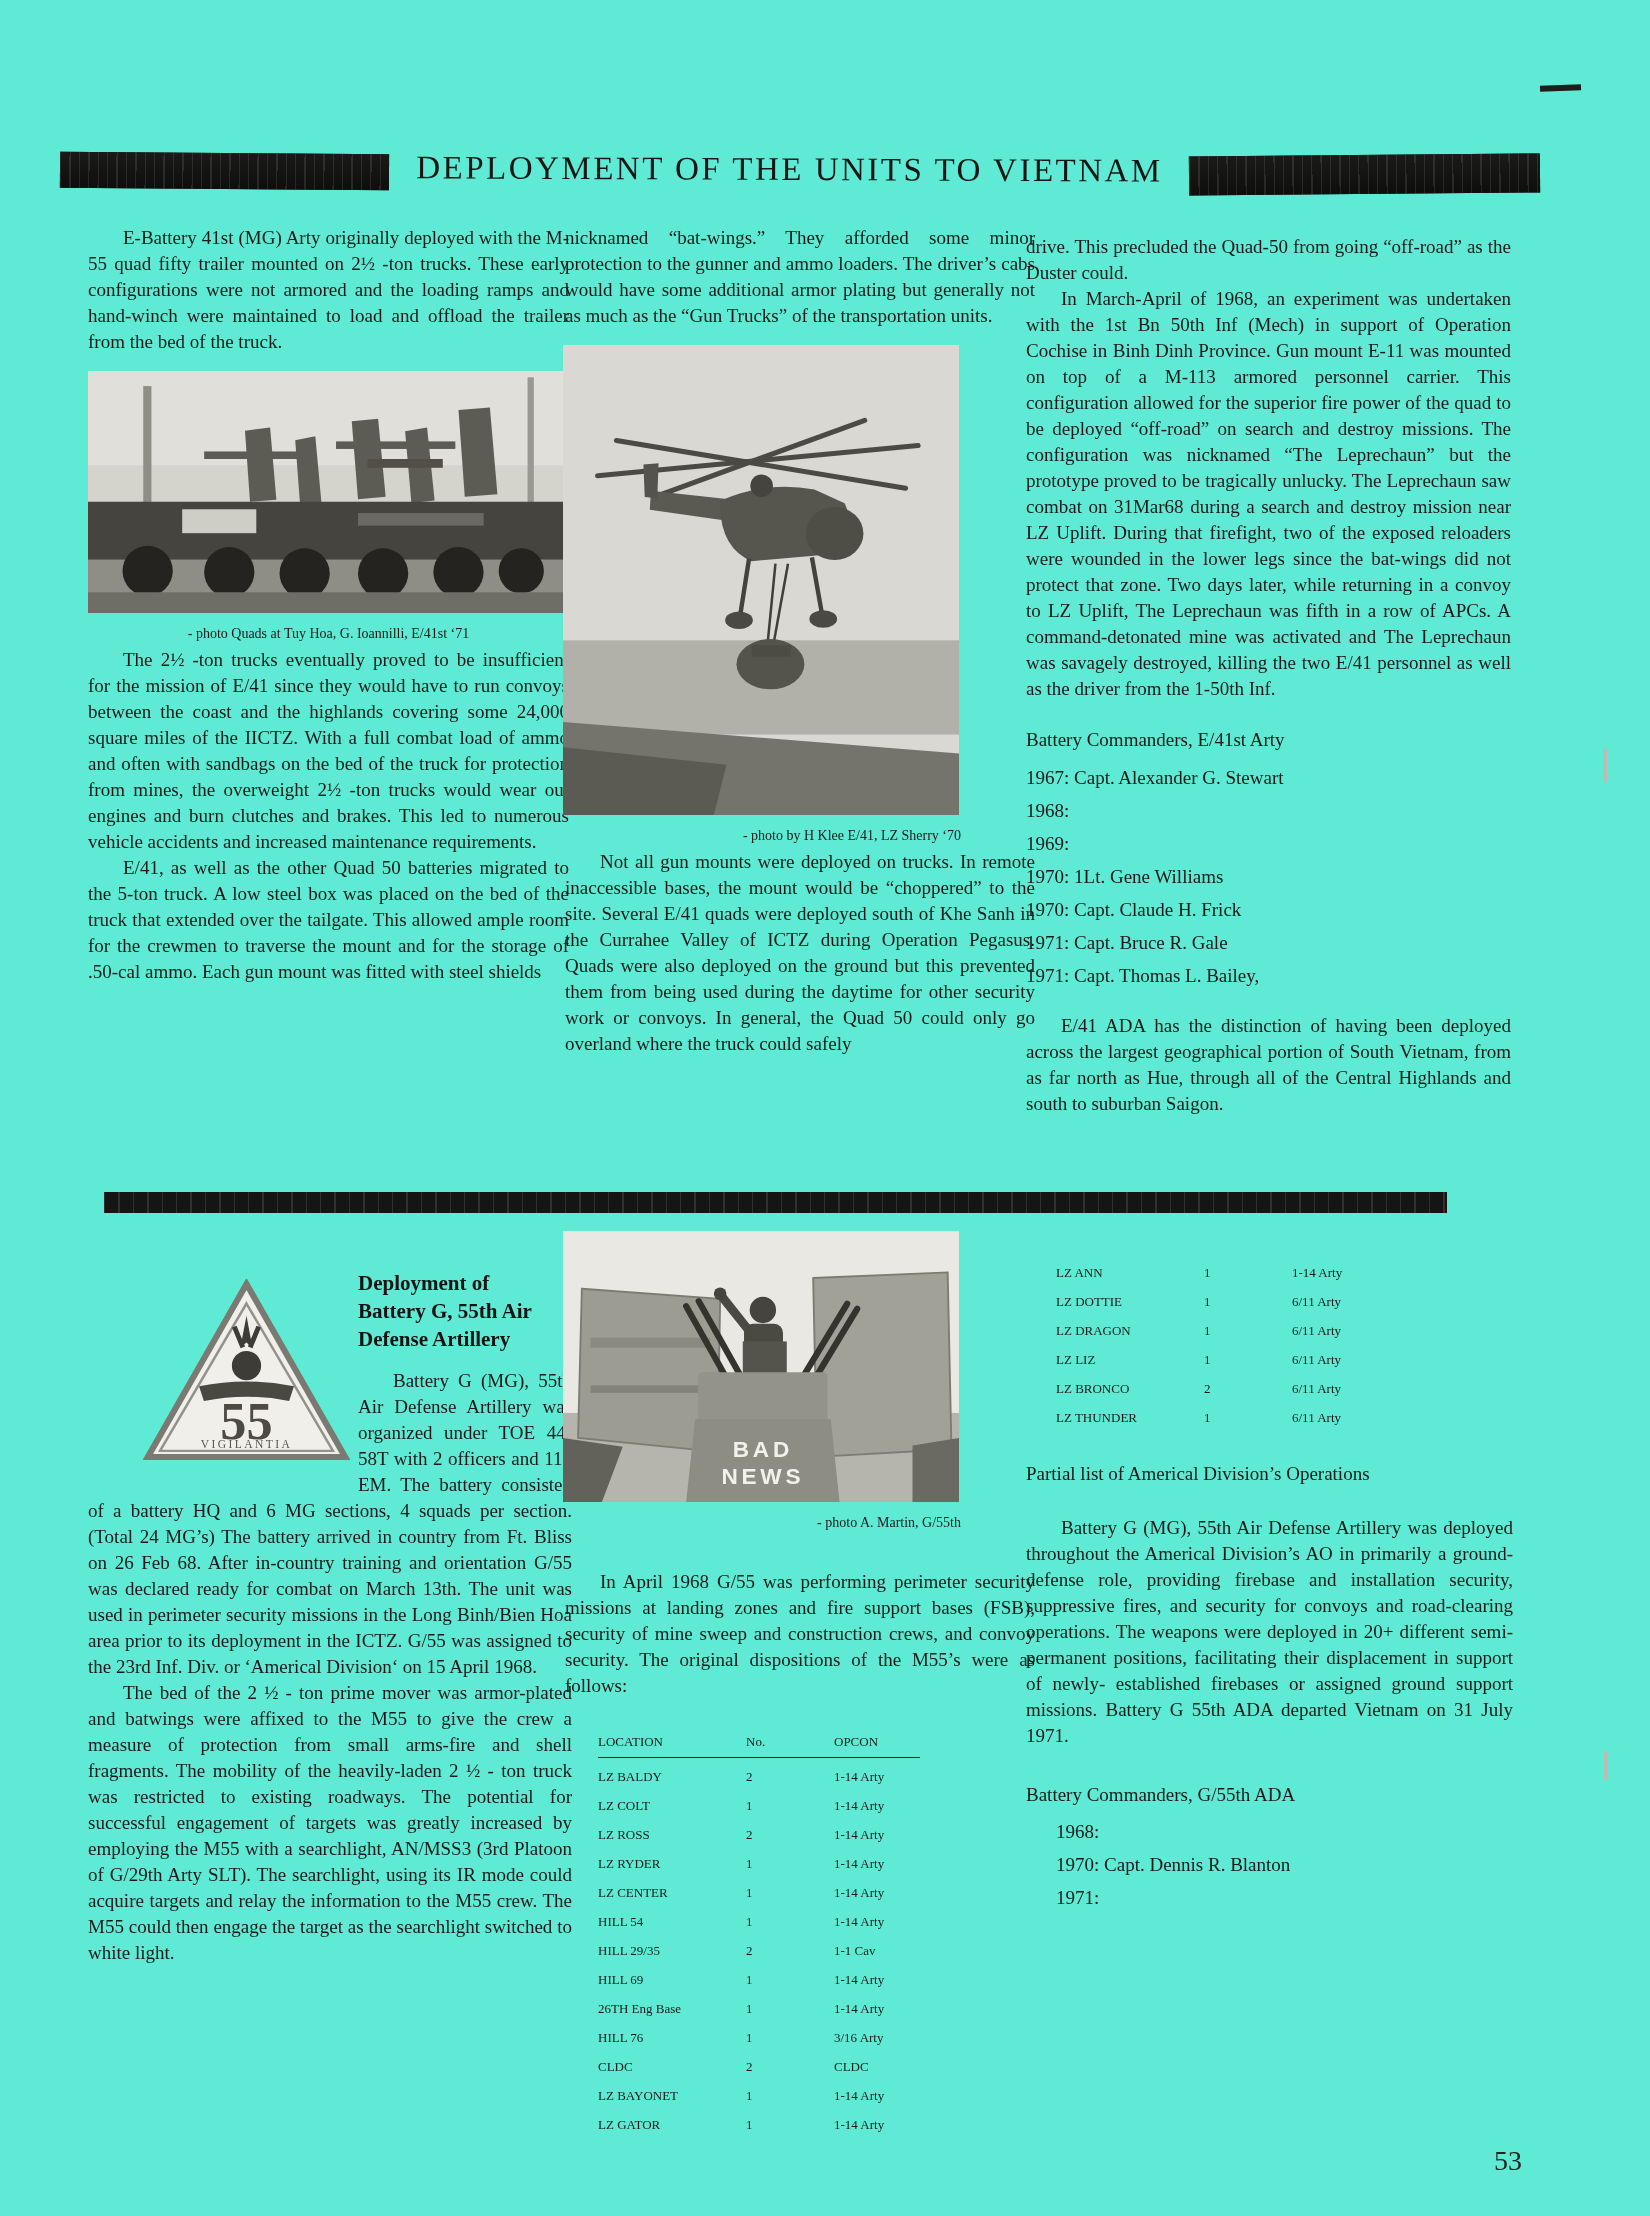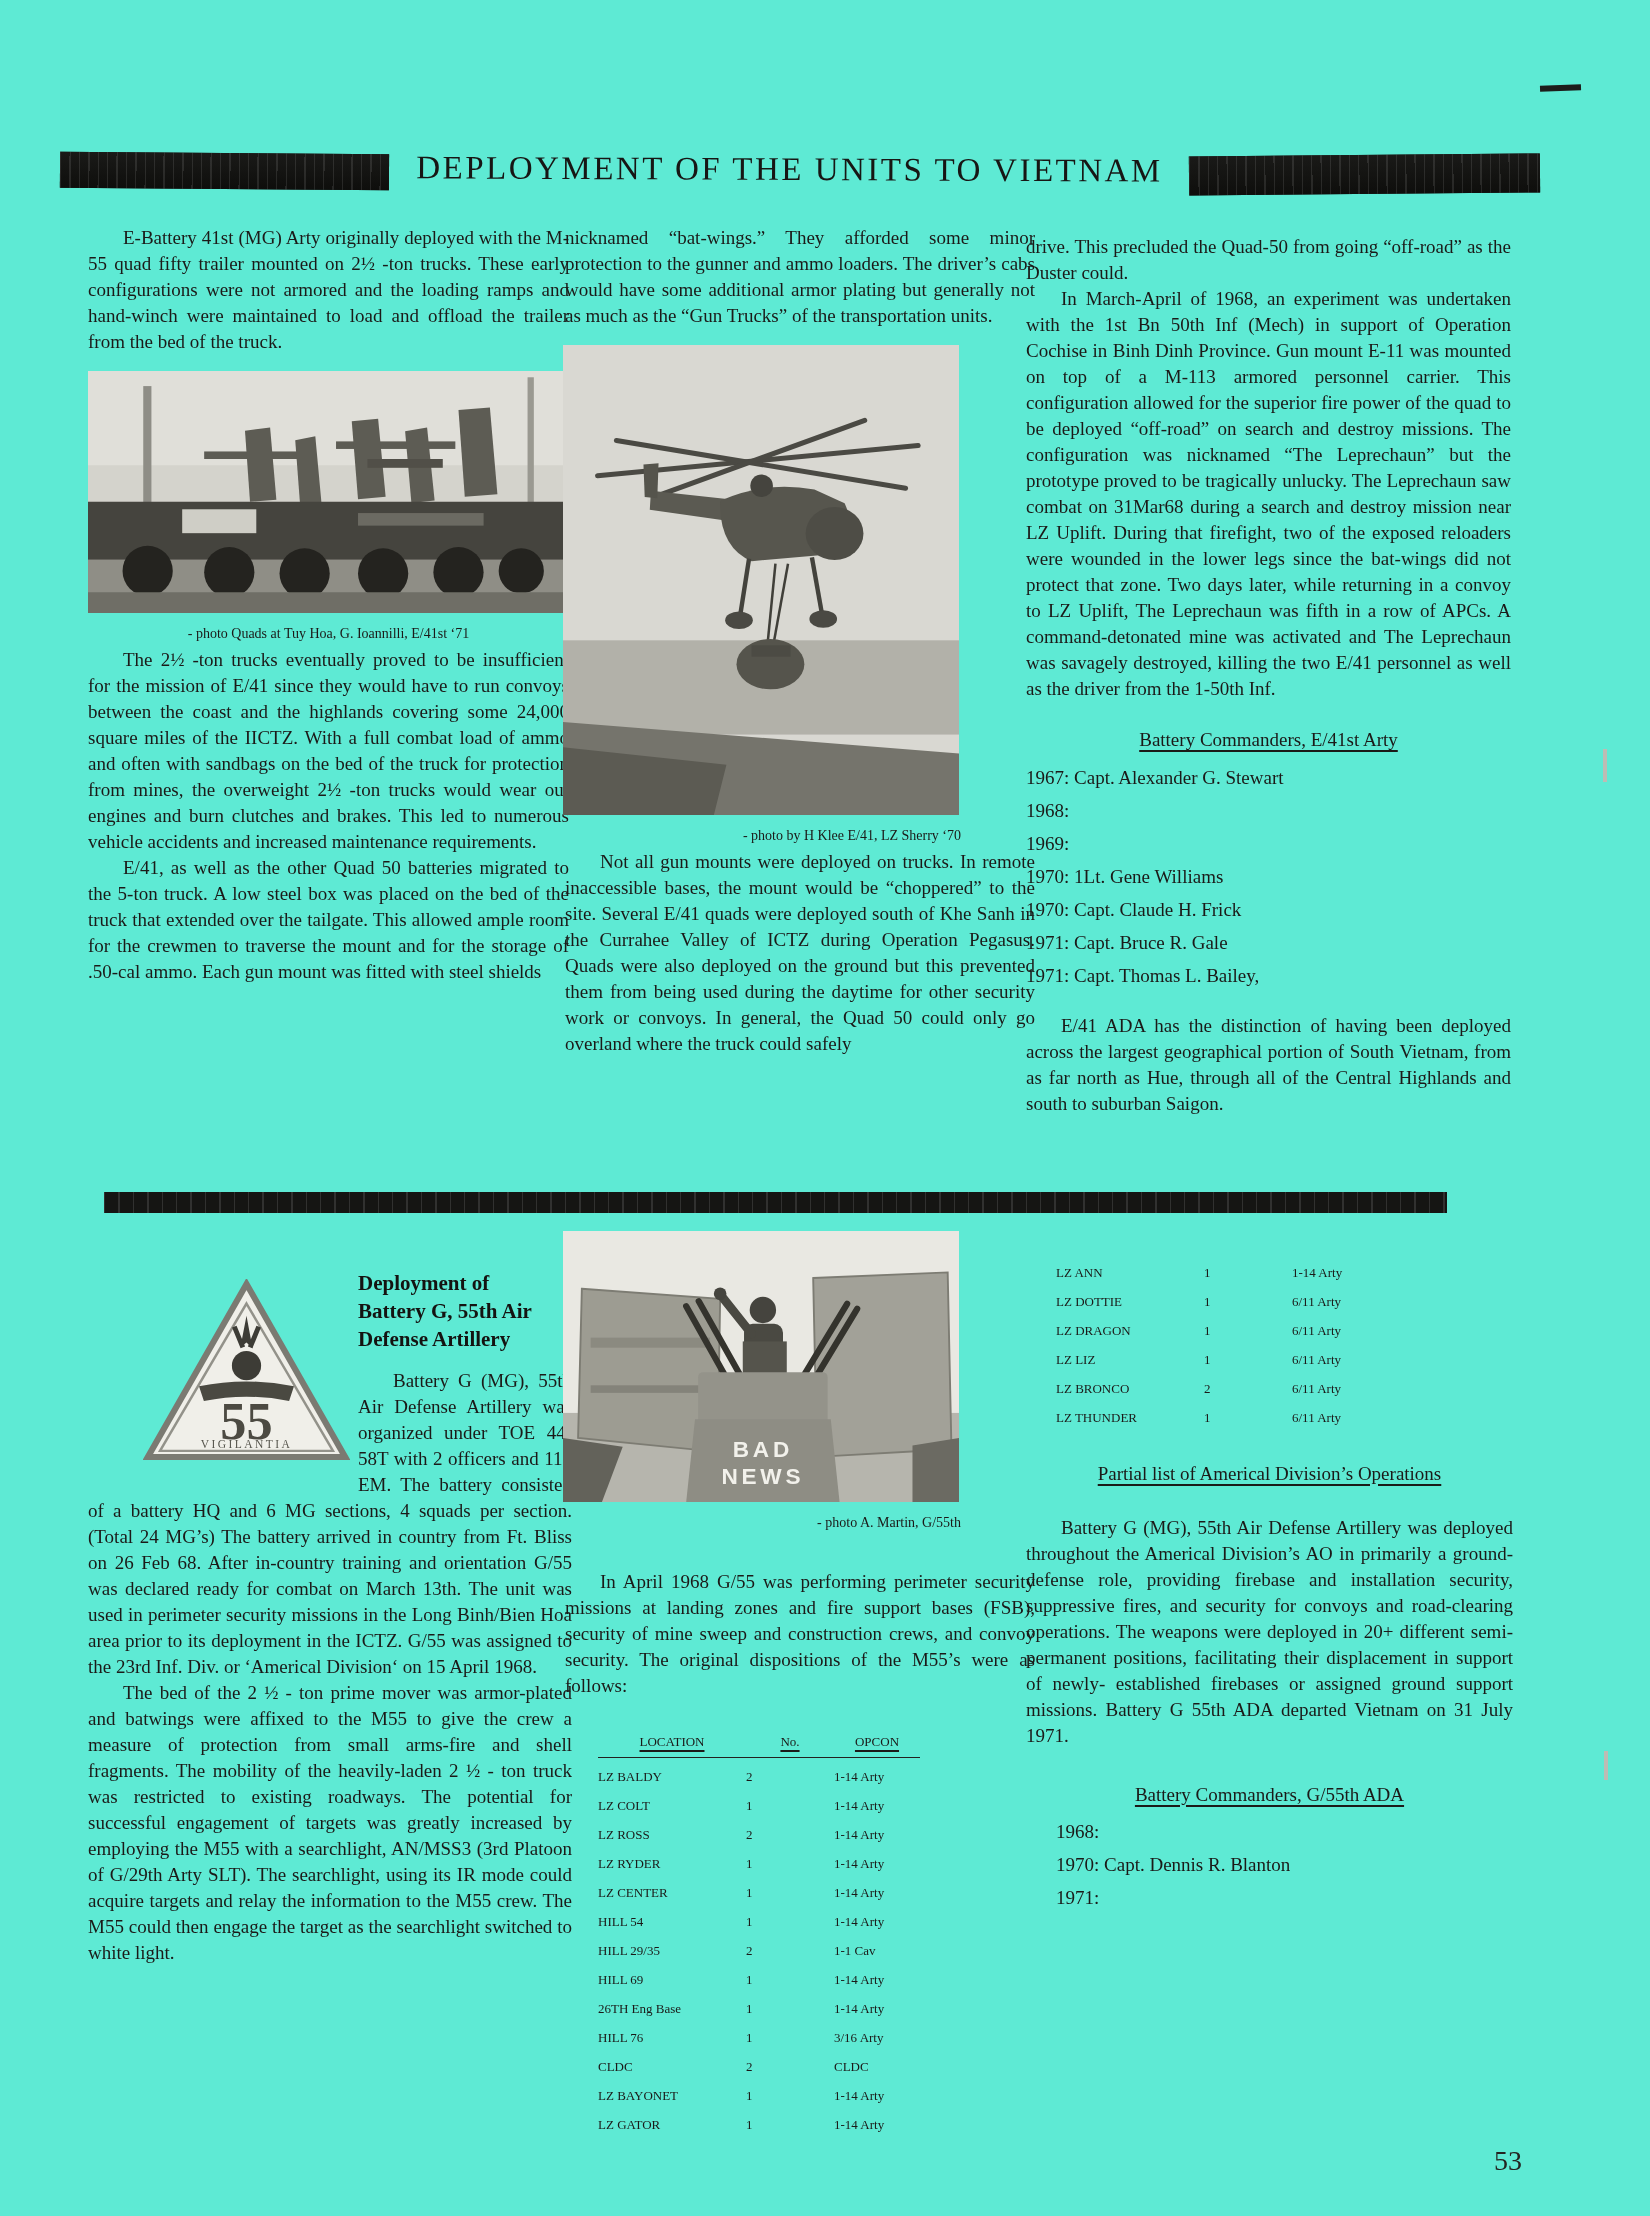--- a/index.html
+++ b/index.html
@@ -35,21 +35,21 @@
   .photo{position:relative;background:#cfcec8;box-shadow:0 0 0 0.6px #b4b3ab inset;}
   .photo svg{display:block;width:100%;height:100%;}
   .ph-truck{width:481px;height:242px;margin-top:16.3px;}
   .ph-heli{width:396px;height:470px;margin-top:16.3px;margin-left:-2.5px;}
   .ph-gun{width:396px;height:271px;margin-left:-2.5px;}
   .caption{margin-top:7.5px;font-size:14px;}
   .cap-center{text-align:center;}
   .cap-right{width:396px;text-align:right;padding-right:3.8px;}
   .mt-p2{margin-top:54px;}
   
-  .uline{text-decoration:underline;text-decoration-thickness:1.6px;text-underline-offset:4.4px;text-align:center;}
+  .uline{text-decoration-thickness:1.6px;text-underline-offset:4.4px;}
   .cmd-head{margin-top:25px;}
   .cmds{margin-top:7.5px;}
   .cmdline{line-height:33px;}
   .top3 .p3{margin-top:21.4px;}
   
   .logo-box{float:left;width:270px;height:220px;}
   .logo-box svg{display:block;width:207px;height:183px;margin:26px 0 0 55px;}
   .gb-head{margin-left:270px;font-weight:bold;font-size:21px;line-height:28px;padding-top:16.3px;color:#141311;}
   .bot1 .p1{margin-top:15px;}
   .bot1 .p2{margin-top:0px;}

